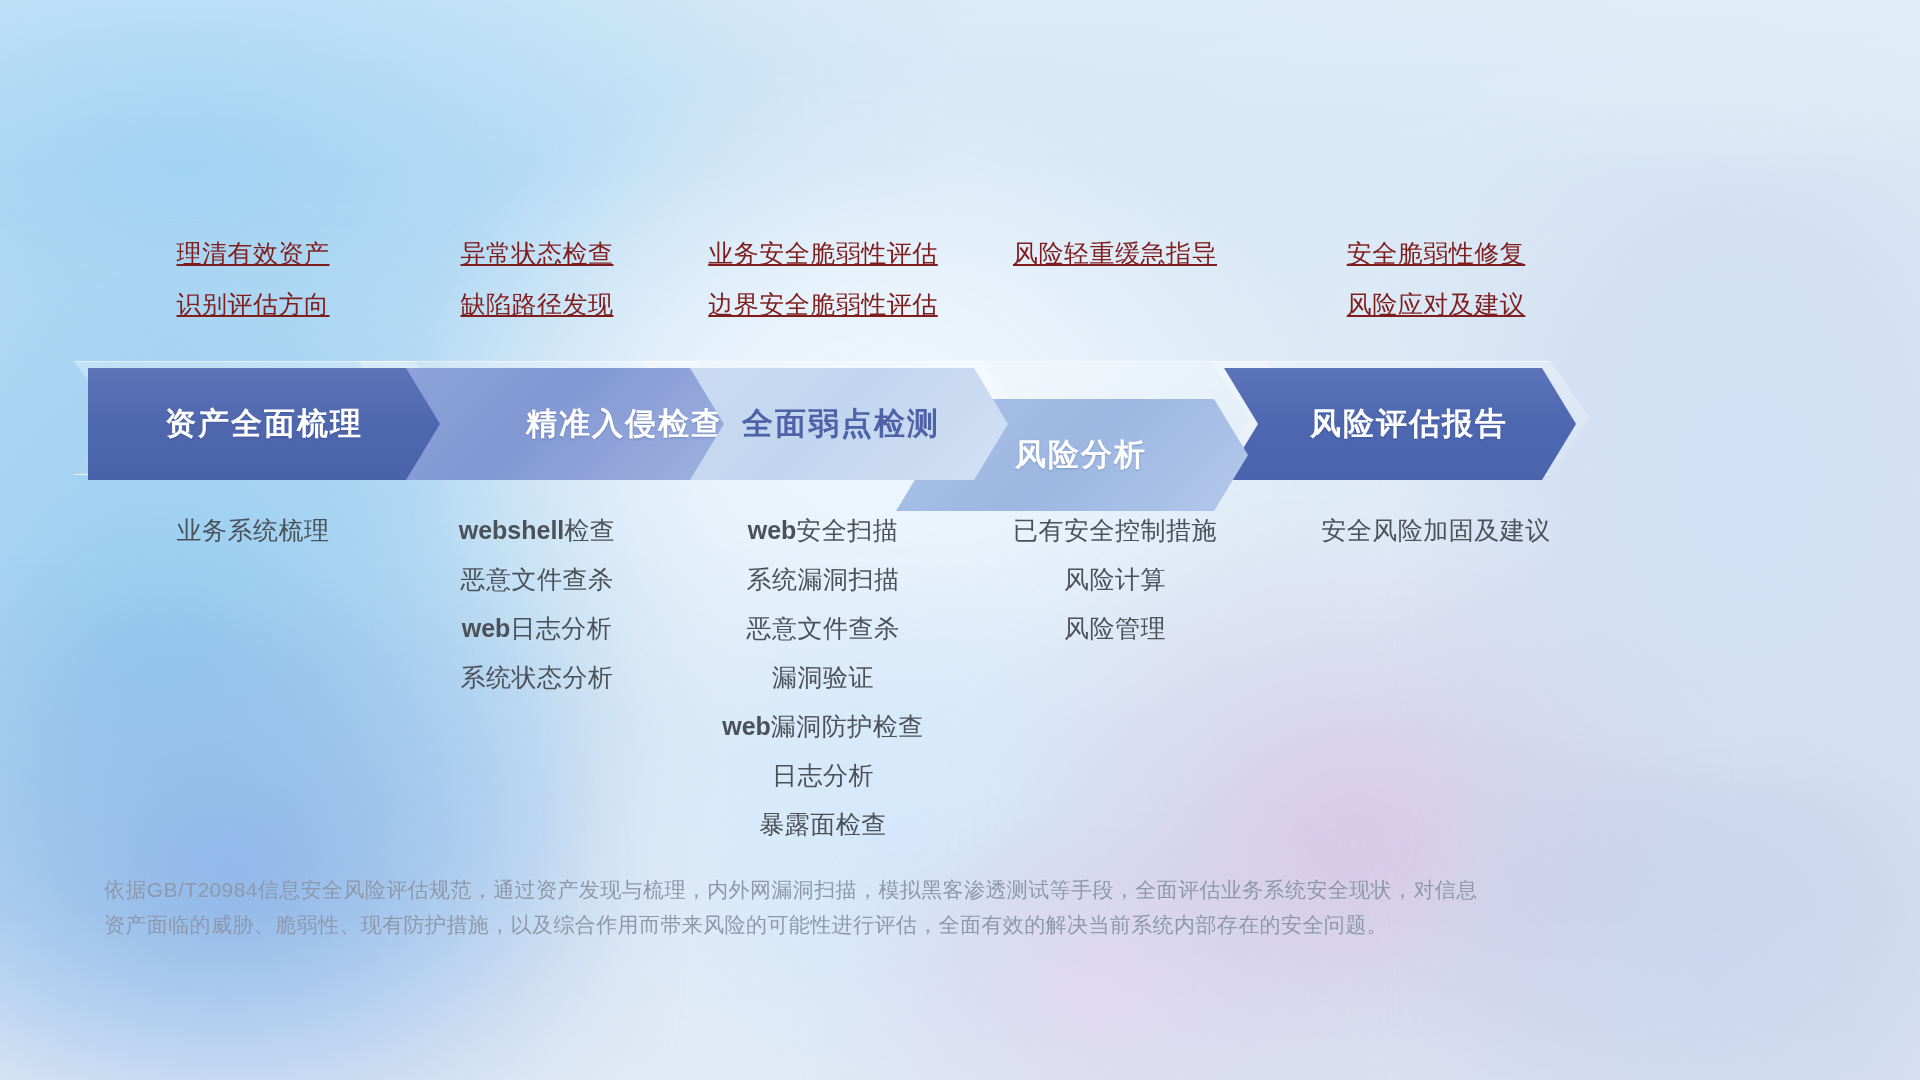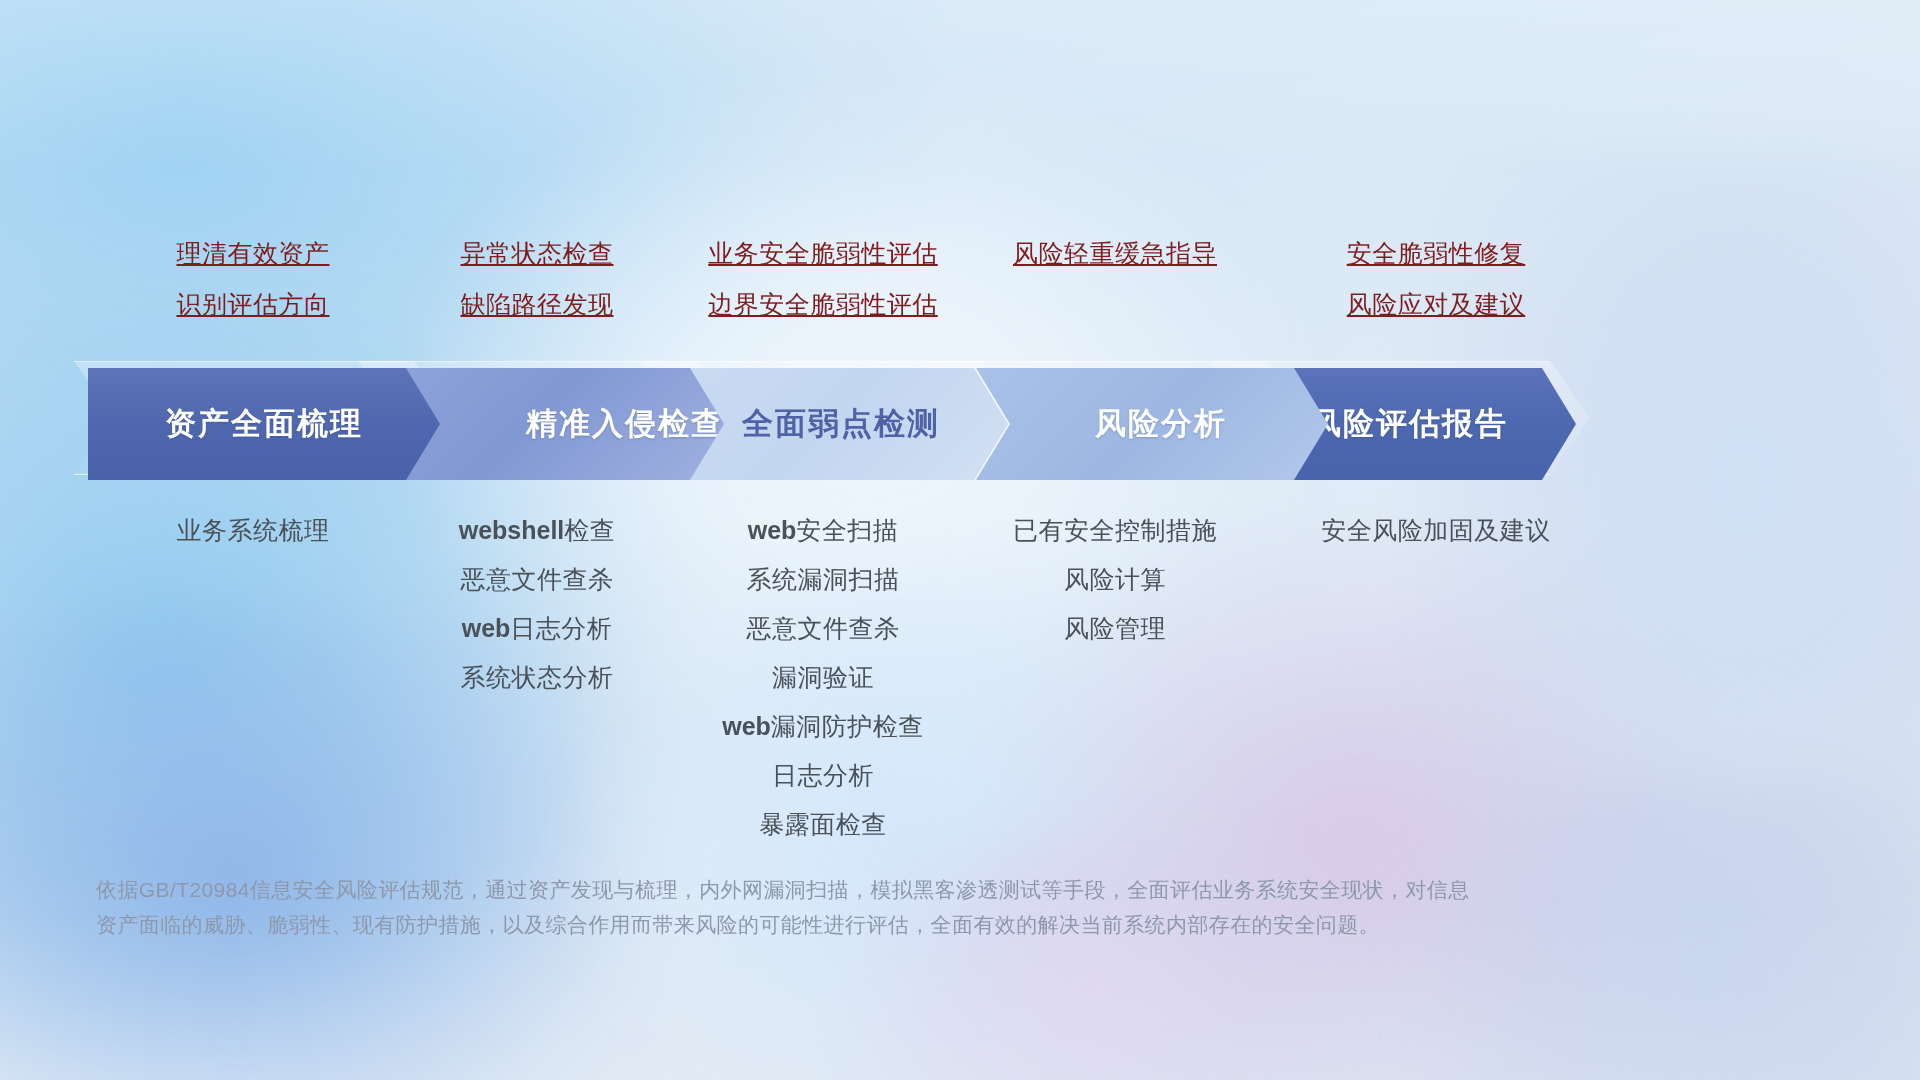--- a/index.html
+++ b/index.html
@@ -142,21 +142,21 @@
   .fill-light  { background:linear-gradient(135deg,#cbdcf2 0%,#c2d6ef 48%,#d2e0f4 100%);text-align:right; }
   .fill-mid2   { background:linear-gradient(135deg,#a9c2e8 0%,#9db7e2 50%,#b3c8ea 100%); }
   .fill-dark2  { background:linear-gradient(180deg,#5b74bb 0%,#4d67b0 52%,#4a63ad 100%); }
 
   .txt-white { color:#ffffff; text-shadow:0 1px 2px rgba(40,60,110,0.28); }
   .txt-blue  { color:#4f62a8; }
 
   
   #footer {
     position:absolute;
-    left:96px; top:872px; width:1520px;
+    left:104px; top:872px; width:1520px;
     font-size:21px;
     line-height:35px;
     color:#8e98ab;
     letter-spacing:0.4px;
   }
   #footer p { margin:0; }
 </style>
 </head>
 <body>
 
@@ -206,21 +206,21 @@
       <div class="ghost" style="left: 1122px; width: 380px; z-index: 1;"></div>
       <div class="chev fill-dark" style="left: 0px; width: 352px; z-index: 10;">
         <span class="lbl txt-white">资产全面梳理</span>
       </div>
       <div class="chev fill-mid notch" style="left: 284px; width: 352px; z-index: 9; justify-content: flex-end;">
         <span class="lbl txt-white" style="padding-left: 18px;">精准入侵检查</span>
       </div>
       <div class="chev fill-light notch" style="left: 568px; width: 352px; z-index: 8;">
         <span class="lbl txt-blue" style="padding-left: 18px;">全面弱点检测</span>
       </div>
-      <div class="chev fill-mid2 notch" style="left: 888px; width: 352px; z-index: 7;">
+      <div class="chev fill-mid2 notch" style="left: 808px; width: 352px; z-index: 7; margin-top: 31px;">
         <span class="lbl txt-white" style="padding-left: 18px;">风险分析</span>
       </div>
       <div class="chev fill-dark2 notch" style="left: 1136px; width: 352px; z-index: 6;">
         <span class="lbl txt-white" style="padding-left: 18px;">风险评估报告</span>
       </div>
     </div>
 
   <div class="bottom-row" id="bottom-row">
       <div class="col" style="position: absolute; left: 88px; width: 330px;">
         <div class="bot-item">业务系统梳理</div>

